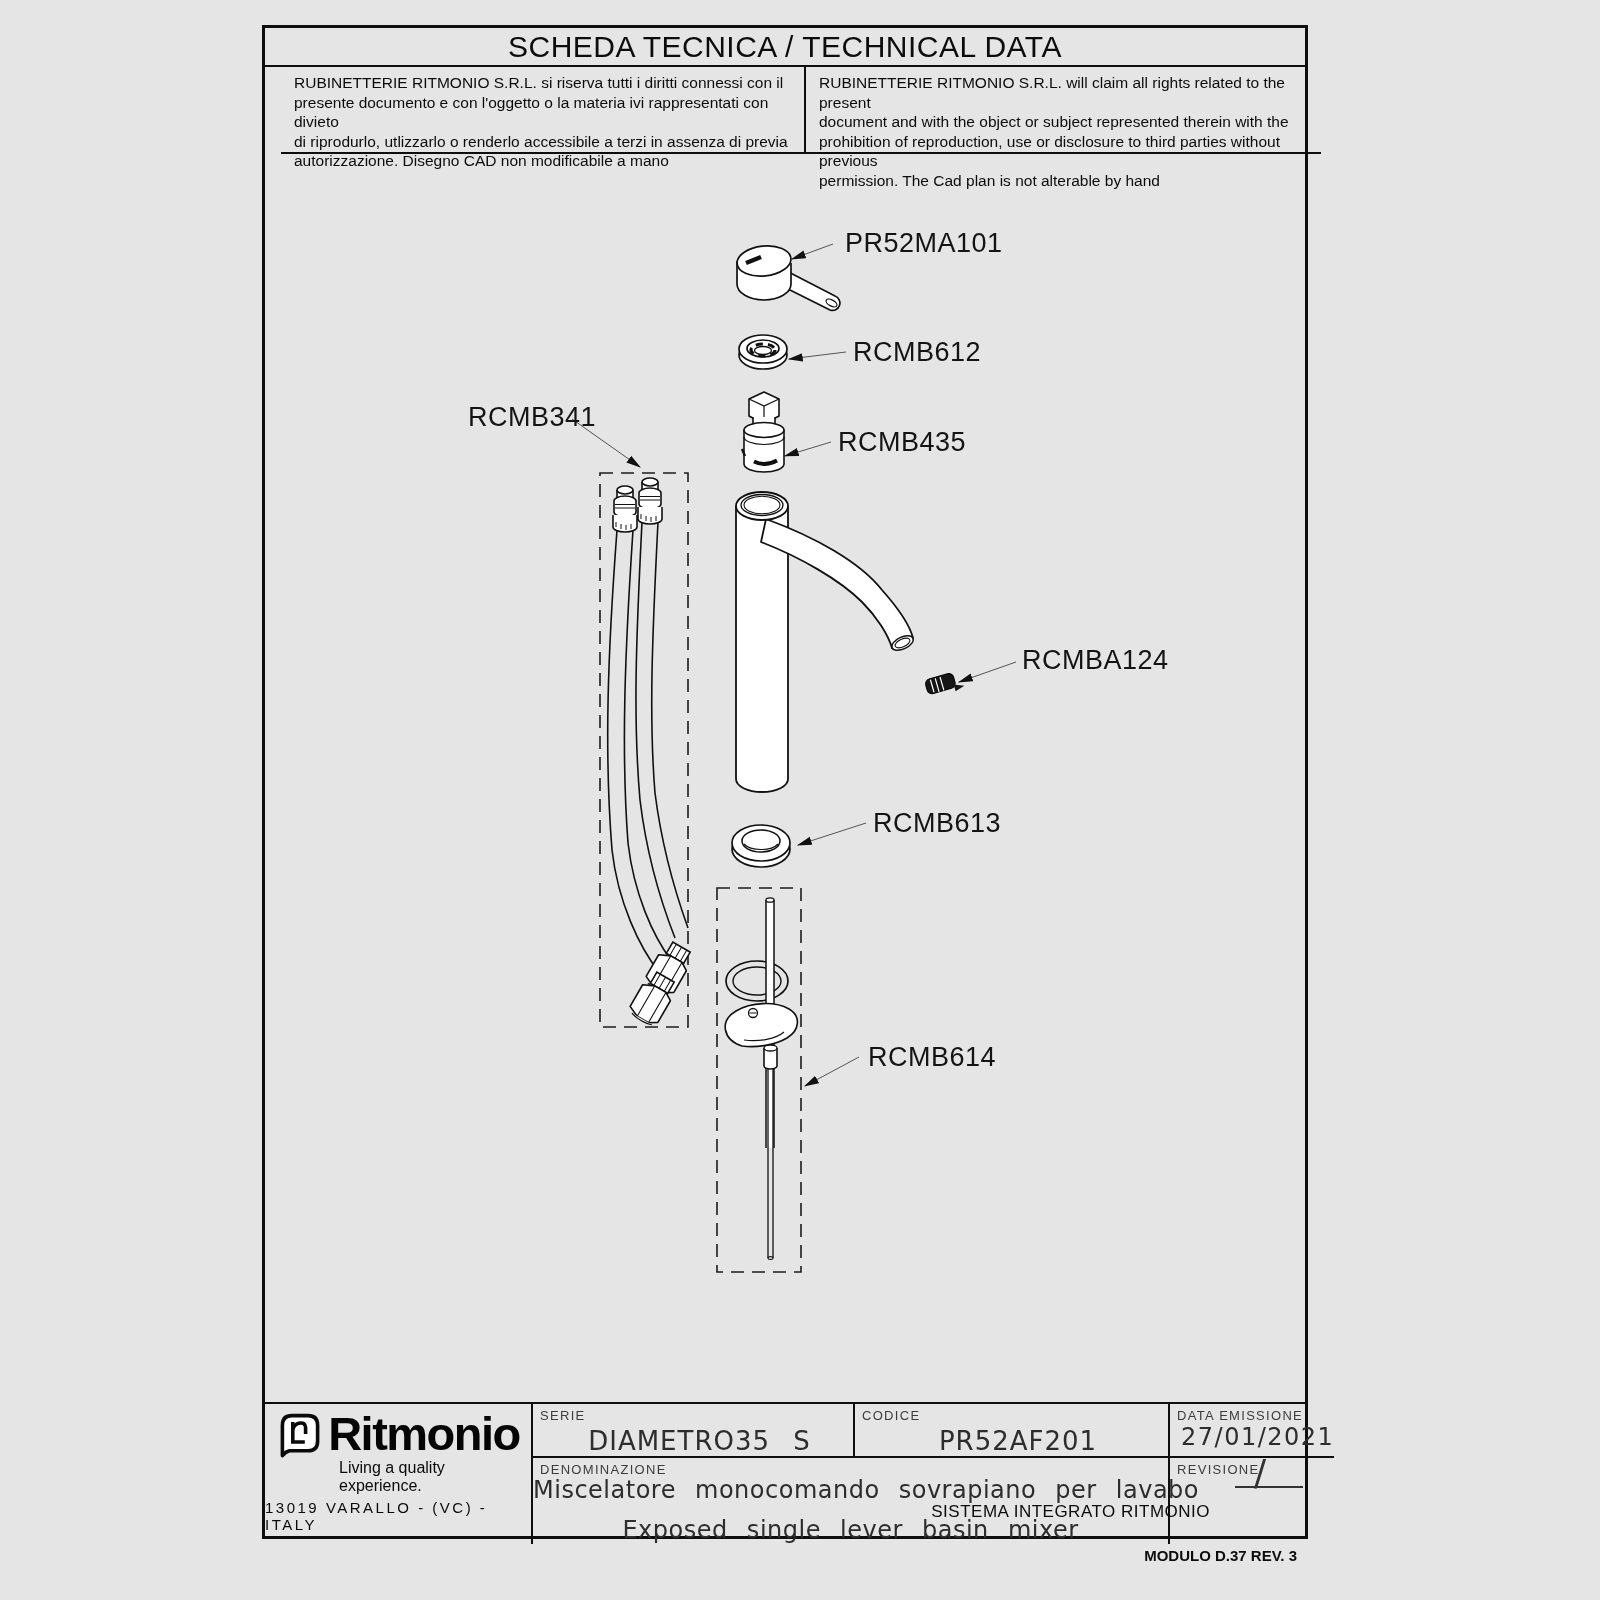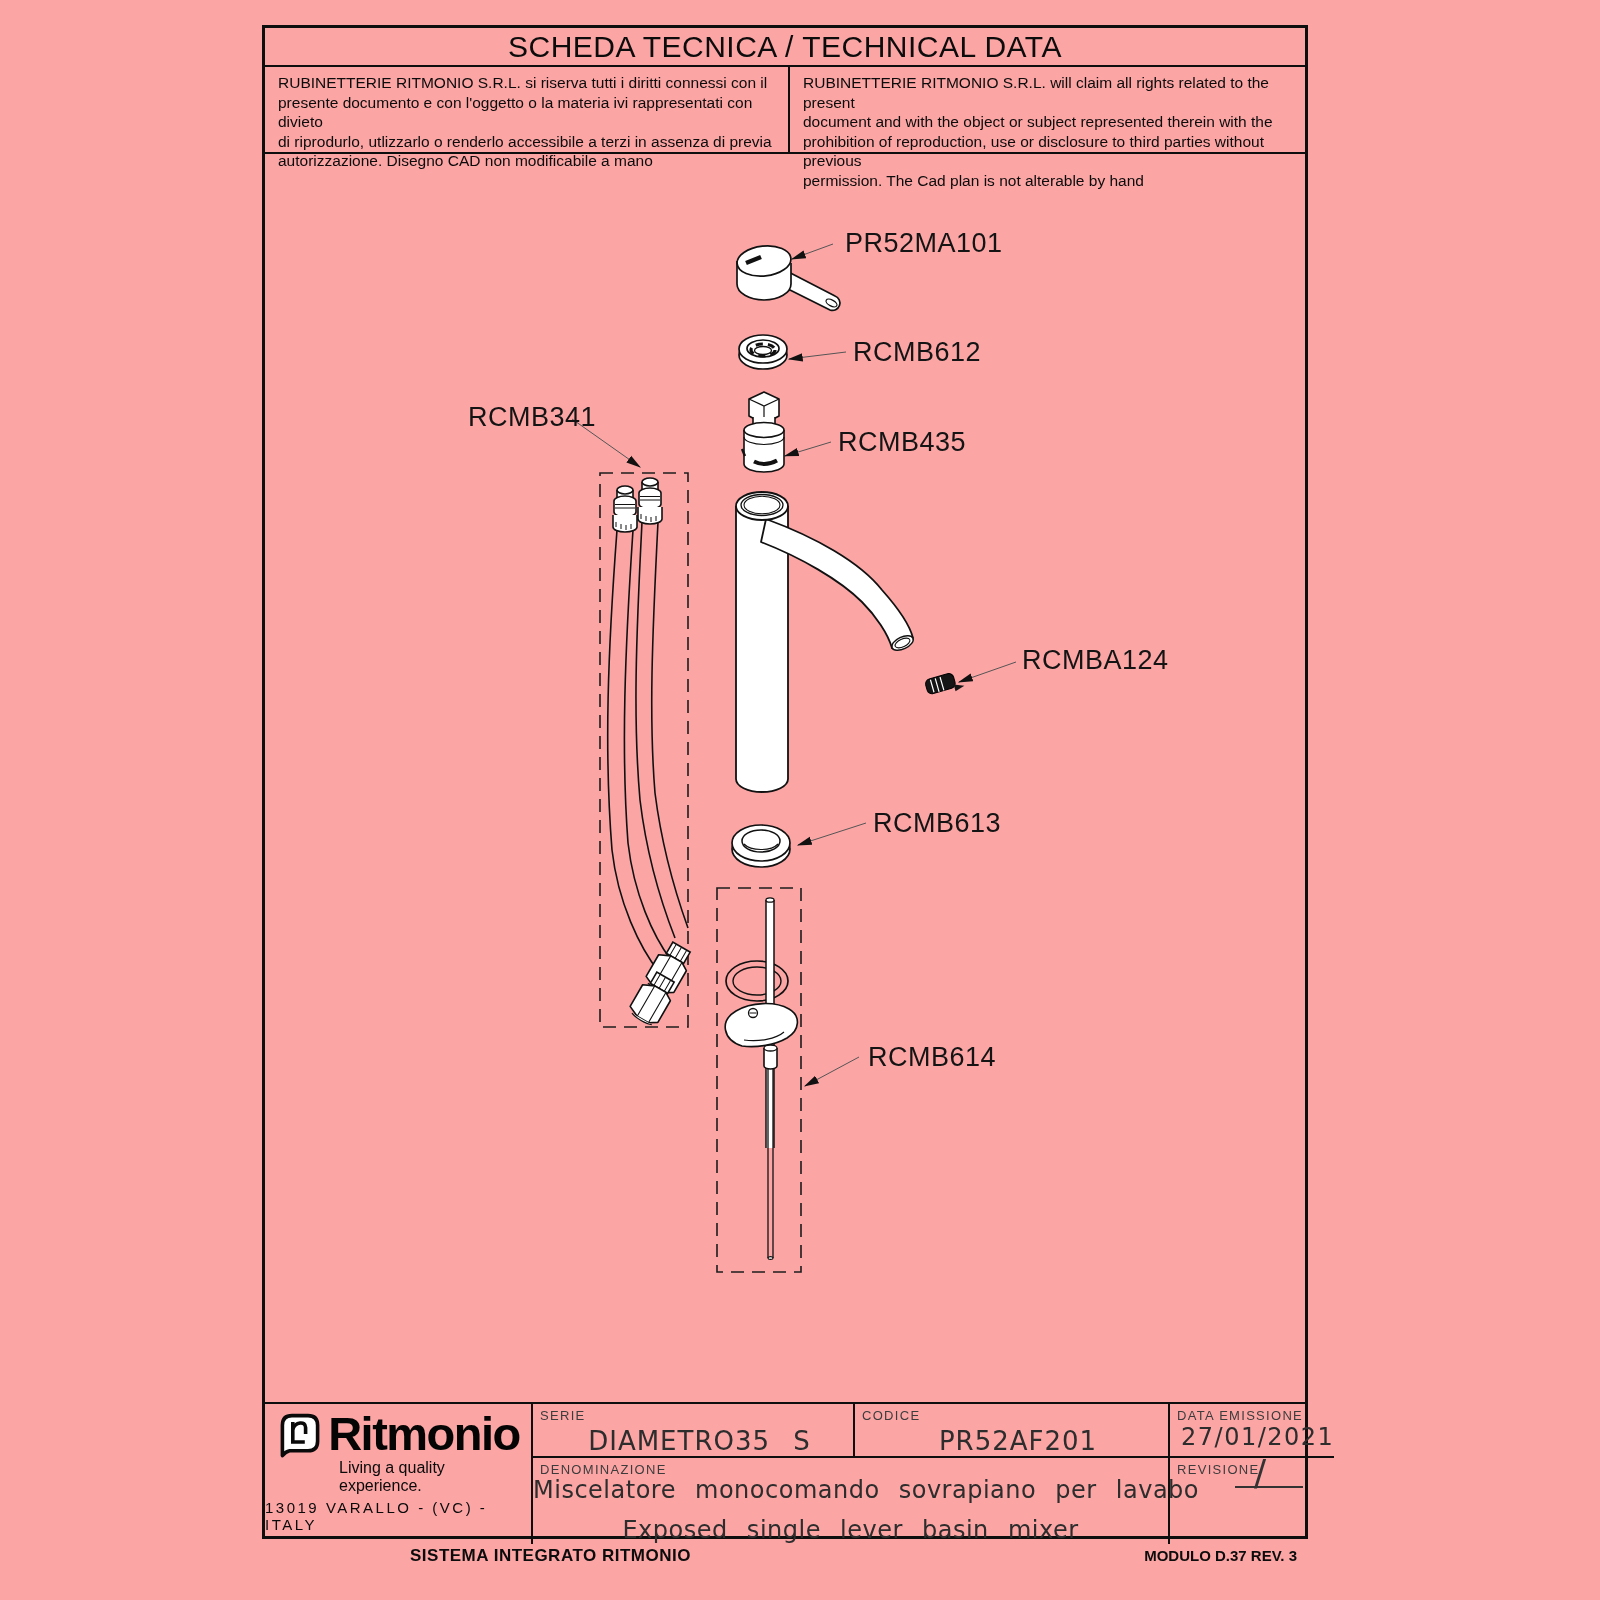--- a/index.html
+++ b/index.html
@@ -1,28 +1,28 @@
 <!DOCTYPE html>
 <html><head>
 <meta charset="utf-8">
 <style>
   html,body{margin:0;padding:0;background:#fff;}
-  .page{position:relative;width:1600px;height:1600px;background:#fca5a5;
+  .page{position:relative;width:1600px;height:1600px;background:#e5e5e5;
         font-family:"Liberation Sans",sans-serif;color:#111;overflow:hidden;}
 
   
   .frame{position:absolute;left:262px;top:25px;width:1046px;height:1514px;
          border:3px solid #0e0e0e;box-sizing:border-box;}
 
   .title-bar{position:absolute;left:265px;top:28px;width:1040px;height:39px;
              border-bottom:2px solid #0e0e0e;box-sizing:border-box;
              display:flex;align-items:center;justify-content:center;
              font-size:30px;letter-spacing:.5px;color:#0c0c0c;}
 
-  .disc-row{position:absolute;left:265px;top:67px;width:1040px;height:87px;
+  .disc-row{position:absolute;left:281px;top:67px;width:1040px;height:87px;
             border-bottom:2px solid #0e0e0e;box-sizing:border-box;display:flex;}
   .disc-cell{font-size:15.5px;line-height:19.5px;color:#0c0c0c;
              padding:6px 10px 0 13px;box-sizing:border-box;}
   .disc-left{width:525px;border-right:2px solid #0e0e0e;}
   .disc-right{flex:1;}
 
   svg.drawing{position:absolute;left:265px;top:156px;}
   .part-label{font-family:"Liberation Sans",sans-serif;font-size:27px;fill:#141414;letter-spacing:.5px;}
 
   
@@ -49,22 +49,22 @@
   .rev-slash{position:absolute;left:84px;top:-6px;font-size:36px;font-weight:400;color:#333;
              font-family:"DejaVu Sans",sans-serif;}
   .rev-line{position:absolute;left:65px;top:28px;width:68px;border-bottom:2px solid #333;}
 
   
   .logo-row{display:flex;align-items:center;margin-top:2px;}
   .logo-name{font-size:47px;font-weight:bold;letter-spacing:-1.5px;color:#050505;margin-left:4px;}
   .logo-tagline{font-size:16px;color:#0a0a0a;margin:-2px 0 0 74px;}
   .logo-address{font-size:15px;color:#0a0a0a;letter-spacing:2.5px;margin-top:4px;}
 
-  .footer-center{position:absolute;left:410px;top:1546px;width:800px;text-align:left;
-                 font-size:17px;font-weight:bold;letter-spacing:.5px;color:#0c0c0c;}
+  .footer-center{position:absolute;left:410px;top:1502px;width:800px;text-align:right;
+                 font-size:17px;font-weight:normal;letter-spacing:.5px;color:#0c0c0c;}
   .footer-right{position:absolute;left:997px;top:1547px;width:300px;text-align:right;
                 font-size:15px;font-weight:bold;color:#0c0c0c;}
 </style>
 </head>
 <body>
 
 <div class="page">
 
   <div class="frame"></div>
 

